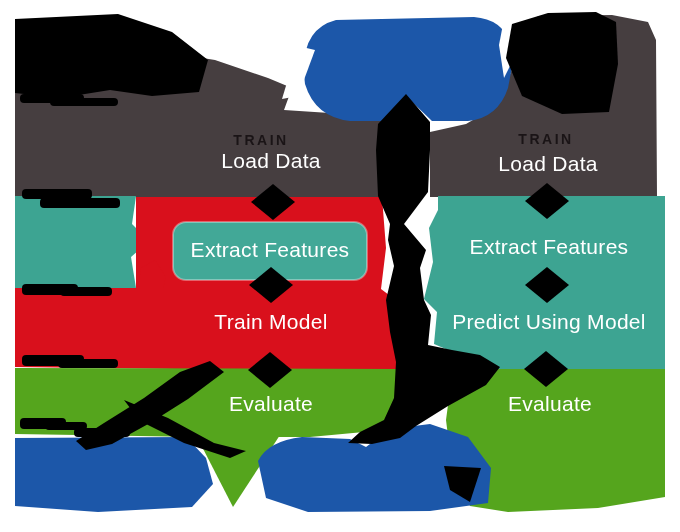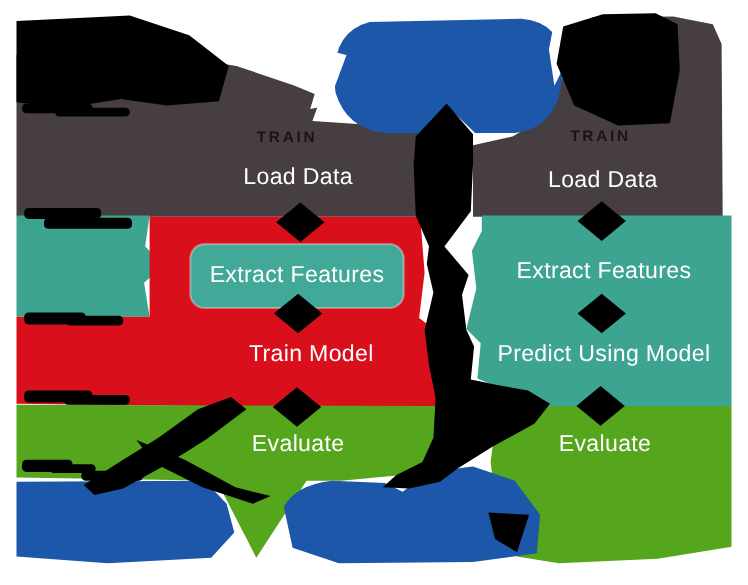--- a/index.html
+++ b/index.html
@@ -21,20 +21,21 @@
     transform-origin:center;
   }
   .hdr{
     position:absolute;
     transform:translate(-50%,-50%);
     color:var(--header-color,#1a1416);
     font-size:14px;
     font-weight:bold;
     letter-spacing:2.5px;
     white-space:nowrap;
+    margin-top:16px;
   }
 </style>
 </head>
 <body>
 
 <div class="canvas" style="--label-color: #ffffff; --header-color: #1a1416;">
 
   <svg width="680" height="532" viewBox="0 0 680 532">
 
     <g fill="#463e40">
@@ -102,21 +103,21 @@
         <rect x="74" y="428" width="56" height="9" rx="4"></rect>
       </g>
     </g>
   </svg>
 
   <div class="hdr" style="left:261px;top:124px;">TRAIN</div>
   <div class="hdr" style="left:546px;top:123px;">TRAIN</div>
 
   <div class="lbl" style="left:271px;top:161px;">Load Data</div>
   <div class="lbl" style="left:270px;top:250px;">Extract Features</div>
-  <div class="lbl" style="left:271px;top:322px;margin-left:12px;">Train Model</div>
+  <div class="lbl" style="left:271px;top:322px;">Train Model</div>
   <div class="lbl" style="left:271px;top:404px;">Evaluate</div>
 
   <div class="lbl" style="left:548px;top:164px;">Load Data</div>
   <div class="lbl" style="left:549px;top:247px;">Extract Features</div>
   <div class="lbl" style="left:549px;top:322px;">Predict Using Model</div>
   <div class="lbl" style="left:550px;top:404px;">Evaluate</div>
 
 </div>
 
 </body></html>

